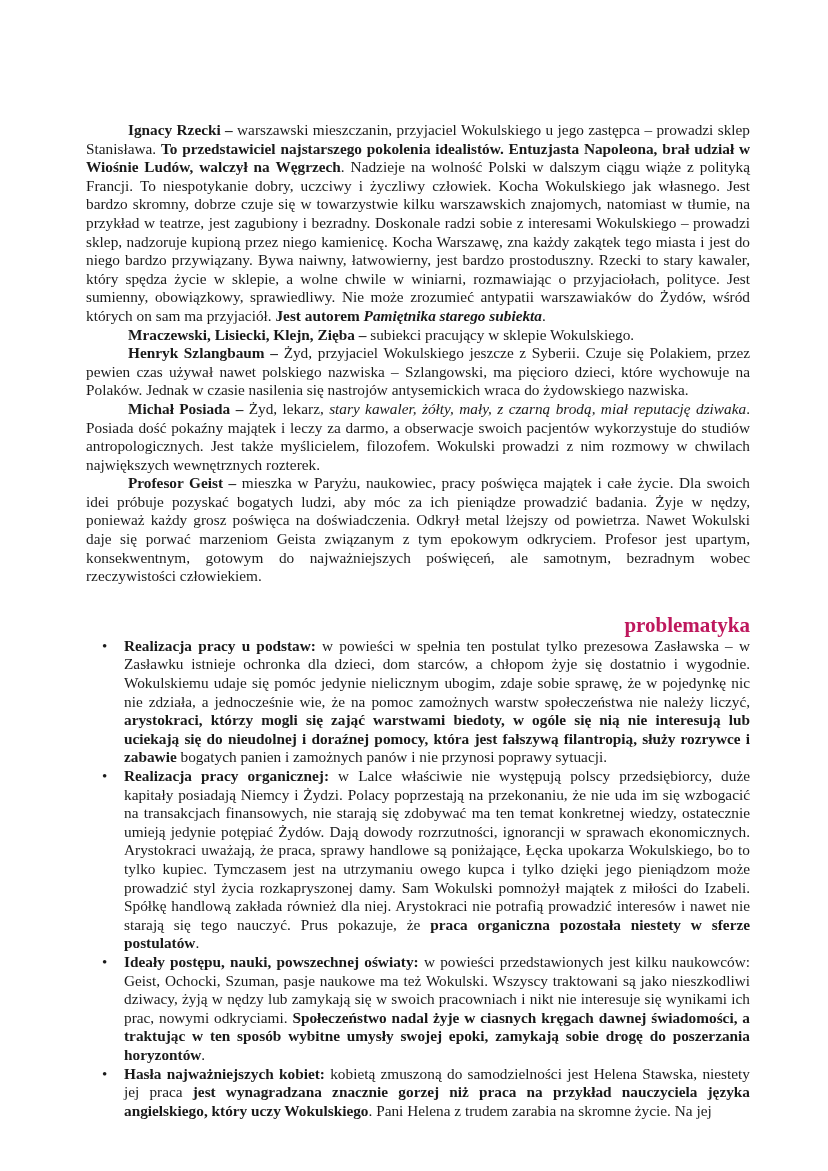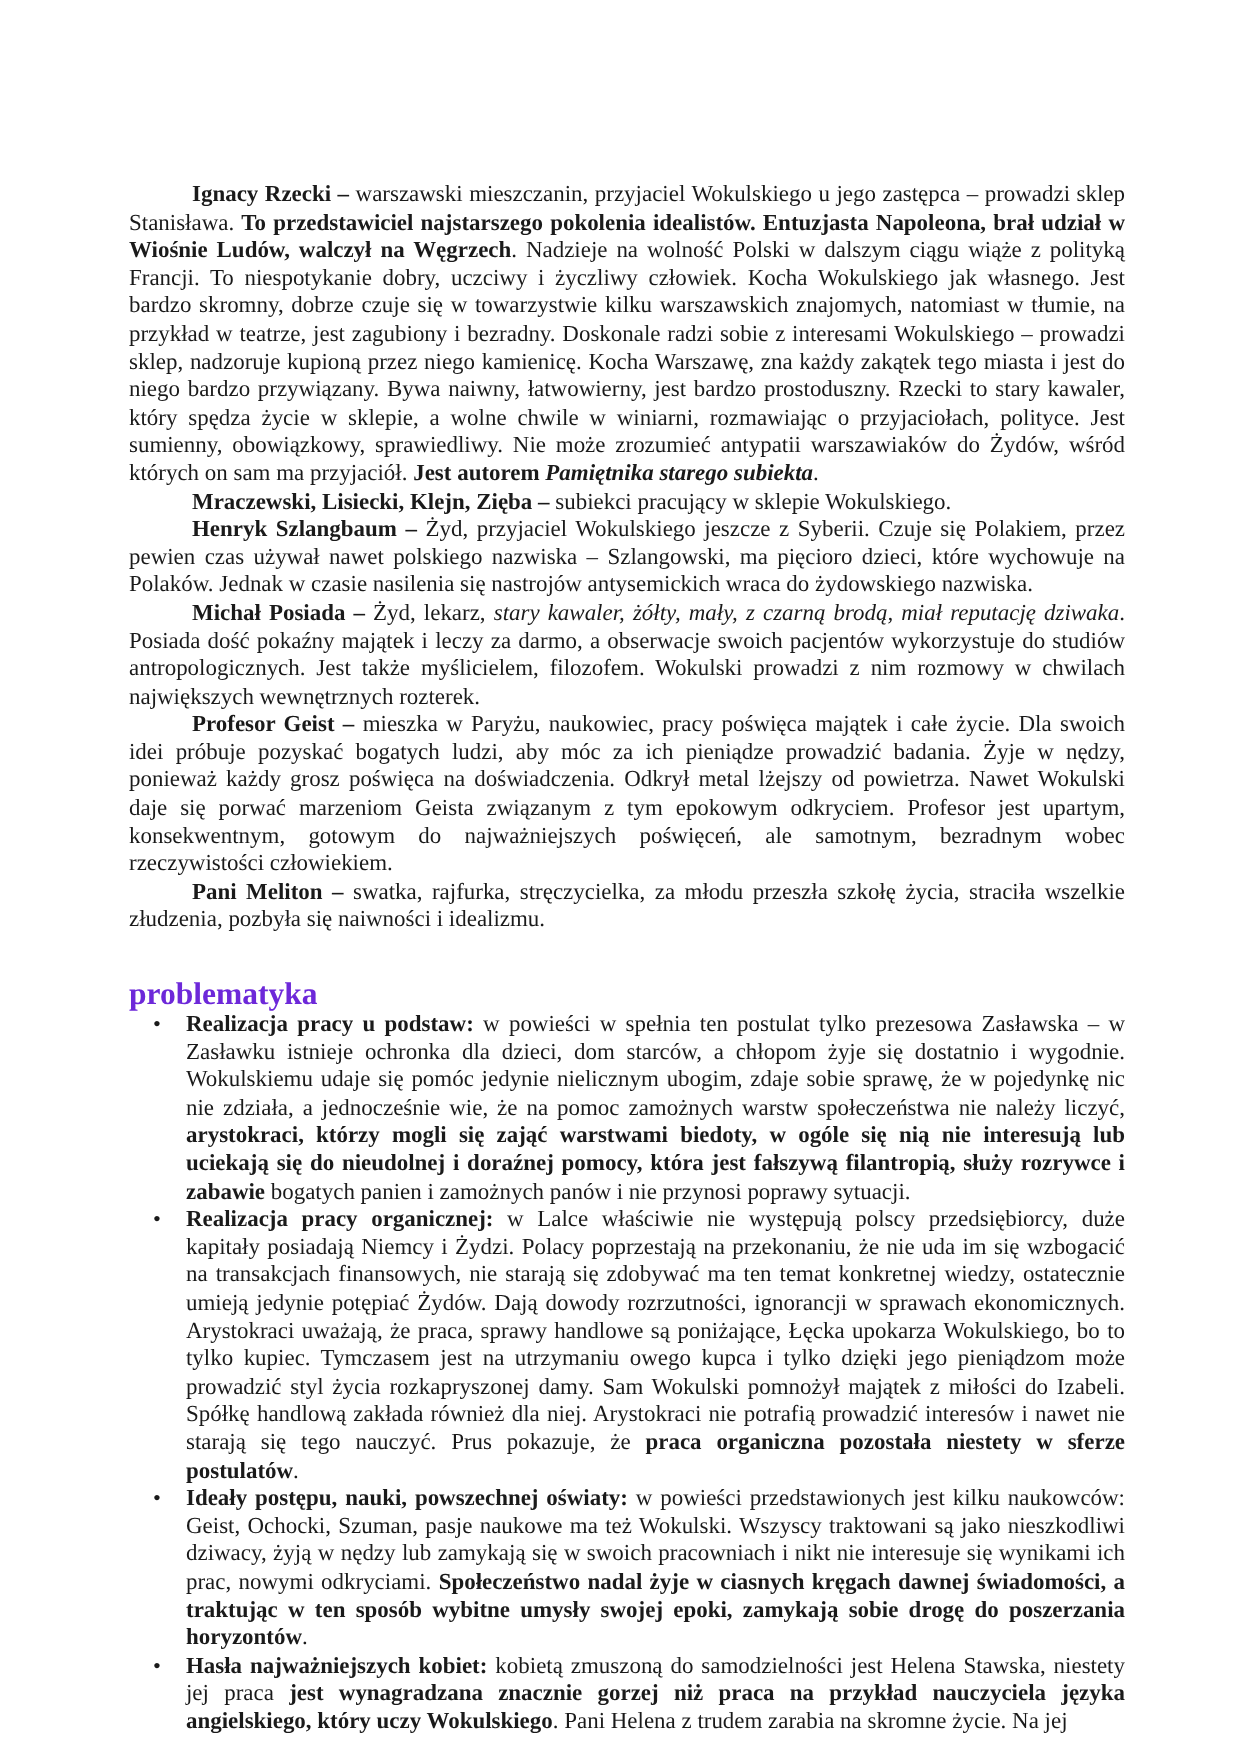--- a/index.html
+++ b/index.html
@@ -11,21 +11,21 @@
     .page {
       position: absolute; left: 86px; top: 74px; width: 664px;
       font-size: 15.3px; line-height: 18.6px; margin-top: 47px;
     }
     p { margin: 0; text-align: justify; }
     p.indent { text-indent: 42px; }
     b { font-weight: bold; }
     i { font-style: italic; }
     .gap { height: 27px; }
     .section-title {
-      text-align: left; color: #6d28d9; font-weight: bold;
+      text-align: right; color: #be185d; font-weight: bold;
       font-size: 21px; line-height: 24px; margin: 0;
     }
     .section-subtitle {
       text-align: center; color: #4a9a2a; font-weight: bold;
       font-size: 15.5px; line-height: 18px; margin: 0 0 1px 0;
     }
     ul.bullets { list-style: none; margin: 0; padding: 0 0 0 38px; }
     ul.bullets li { position: relative; text-align: justify; }
     ul.bullets li .bullet {
       position: absolute; left: -22px; top: 0; font-size: 15px;
@@ -35,21 +35,20 @@
 <body>
 
 <div class="page">
 
   <section id="characters">
       <p class="indent"><b>Ignacy Rzecki –</b><span> warszawski mieszczanin, przyjaciel Wokulskiego u jego zastępca – prowadzi sklep Stanisława. </span><b>To przedstawiciel najstarszego pokolenia idealistów. Entuzjasta Napoleona, brał udział w Wiośnie Ludów, walczył na Węgrzech</b><span>. Nadzieje na wolność Polski w dalszym ciągu wiąże z polityką Francji. To niespotykanie dobry, uczciwy i życzliwy człowiek. Kocha Wokulskiego jak własnego. Jest bardzo skromny, dobrze czuje się w towarzystwie kilku warszawskich znajomych, natomiast w tłumie, na przykład w teatrze, jest zagubiony i bezradny. Doskonale radzi sobie z interesami Wokulskiego – prowadzi sklep, nadzoruje kupioną przez niego kamienicę. Kocha Warszawę, zna każdy zakątek tego miasta i jest do niego bardzo przywiązany. Bywa naiwny, łatwowierny, jest bardzo prostoduszny. Rzecki to stary kawaler, który spędza życie w sklepie, a wolne chwile w winiarni, rozmawiając o przyjaciołach, polityce. Jest sumienny, obowiązkowy, sprawiedliwy. Nie może zrozumieć antypatii warszawiaków do Żydów, wśród których on sam ma przyjaciół. </span><b>Jest autorem </b><b style="font-style: italic;">Pamiętnika starego subiekta</b><span>.</span></p>
       <p class="indent"><b>Mraczewski, Lisiecki, Klejn, Zięba –</b><span> subiekci pracujący w sklepie Wokulskiego.</span></p>
       <p class="indent"><b>Henryk Szlangbaum –</b><span> Żyd, przyjaciel Wokulskiego jeszcze z Syberii. Czuje się Polakiem, przez pewien czas używał nawet polskiego nazwiska – Szlangowski, ma pięcioro dzieci, które wychowuje na Polaków. Jednak w czasie nasilenia się nastrojów antysemickich wraca do żydowskiego nazwiska.</span></p>
       <p class="indent"><b>Michał Posiada –</b><span> Żyd, lekarz, </span><i>stary kawaler, żółty, mały, z czarną brodą, miał reputację dziwaka</i><span>. Posiada dość pokaźny majątek i leczy za darmo, a obserwacje swoich pacjentów wykorzystuje do studiów antropologicznych. Jest także myślicielem, filozofem. Wokulski prowadzi z nim rozmowy w chwilach największych wewnętrznych rozterek.</span></p>
       <p class="indent"><b>Profesor Geist –</b><span> mieszka w Paryżu, naukowiec, pracy poświęca majątek i całe życie. Dla swoich idei próbuje pozyskać bogatych ludzi, aby móc za ich pieniądze prowadzić badania. Żyje w nędzy, ponieważ każdy grosz poświęca na doświadczenia. Odkrył metal lżejszy od powietrza. Nawet Wokulski daje się porwać marzeniom Geista związanym z tym epokowym odkryciem. Profesor jest upartym, konsekwentnym, gotowym do najważniejszych poświęceń, ale samotnym, bezradnym wobec rzeczywistości człowiekiem.</span></p>
-      <p class="indent"><b>Pani Meliton –</b><span> swatka, rajfurka, stręczycielka, za młodu przeszła szkołę życia, straciła wszelkie złudzenia, pozbyła się naiwności i idealizmu.</span></p>
     </section>
 
   <div class="gap"></div>
 
   <h2 class="section-title">problematyka</h2>
 
 
   <ul class="bullets" id="bullets">
       <li><span class="bullet">•</span><b>Realizacja pracy u podstaw:</b><span> w powieści w spełnia ten postulat tylko prezesowa Zasławska – w Zasławku istnieje ochronka dla dzieci, dom starców, a chłopom żyje się dostatnio i wygodnie. Wokulskiemu udaje się pomóc jedynie nielicznym ubogim, zdaje sobie sprawę, że w pojedynkę nic nie zdziała, a jednocześnie wie, że na pomoc zamożnych warstw społeczeństwa nie należy liczyć, </span><b>arystokraci, którzy mogli się zająć warstwami biedoty, w ogóle się nią nie interesują lub uciekają się do nieudolnej i doraźnej pomocy, która jest fałszywą filantropią, służy rozrywce i zabawie</b><span> bogatych panien i zamożnych panów i nie przynosi poprawy sytuacji.</span></li>
       <li><span class="bullet">•</span><b>Realizacja pracy organicznej:</b><span> w Lalce właściwie nie występują polscy przedsiębiorcy, duże kapitały posiadają Niemcy i Żydzi. Polacy poprzestają na przekonaniu, że nie uda im się wzbogacić na transakcjach finansowych, nie starają się zdobywać ma ten temat konkretnej wiedzy, ostatecznie umieją jedynie potępiać Żydów. Dają dowody rozrzutności, ignorancji w sprawach ekonomicznych. Arystokraci uważają, że praca, sprawy handlowe są poniżające, Łęcka upokarza Wokulskiego, bo to tylko kupiec. Tymczasem jest na utrzymaniu owego kupca i tylko dzięki jego pieniądzom może prowadzić styl życia rozkapryszonej damy. Sam Wokulski pomnożył majątek z miłości do Izabeli. Spółkę handlową zakłada również dla niej. Arystokraci nie potrafią prowadzić interesów i nawet nie starają się tego nauczyć. Prus pokazuje, że </span><b>praca organiczna pozostała niestety w sferze postulatów</b><span>.</span></li>

